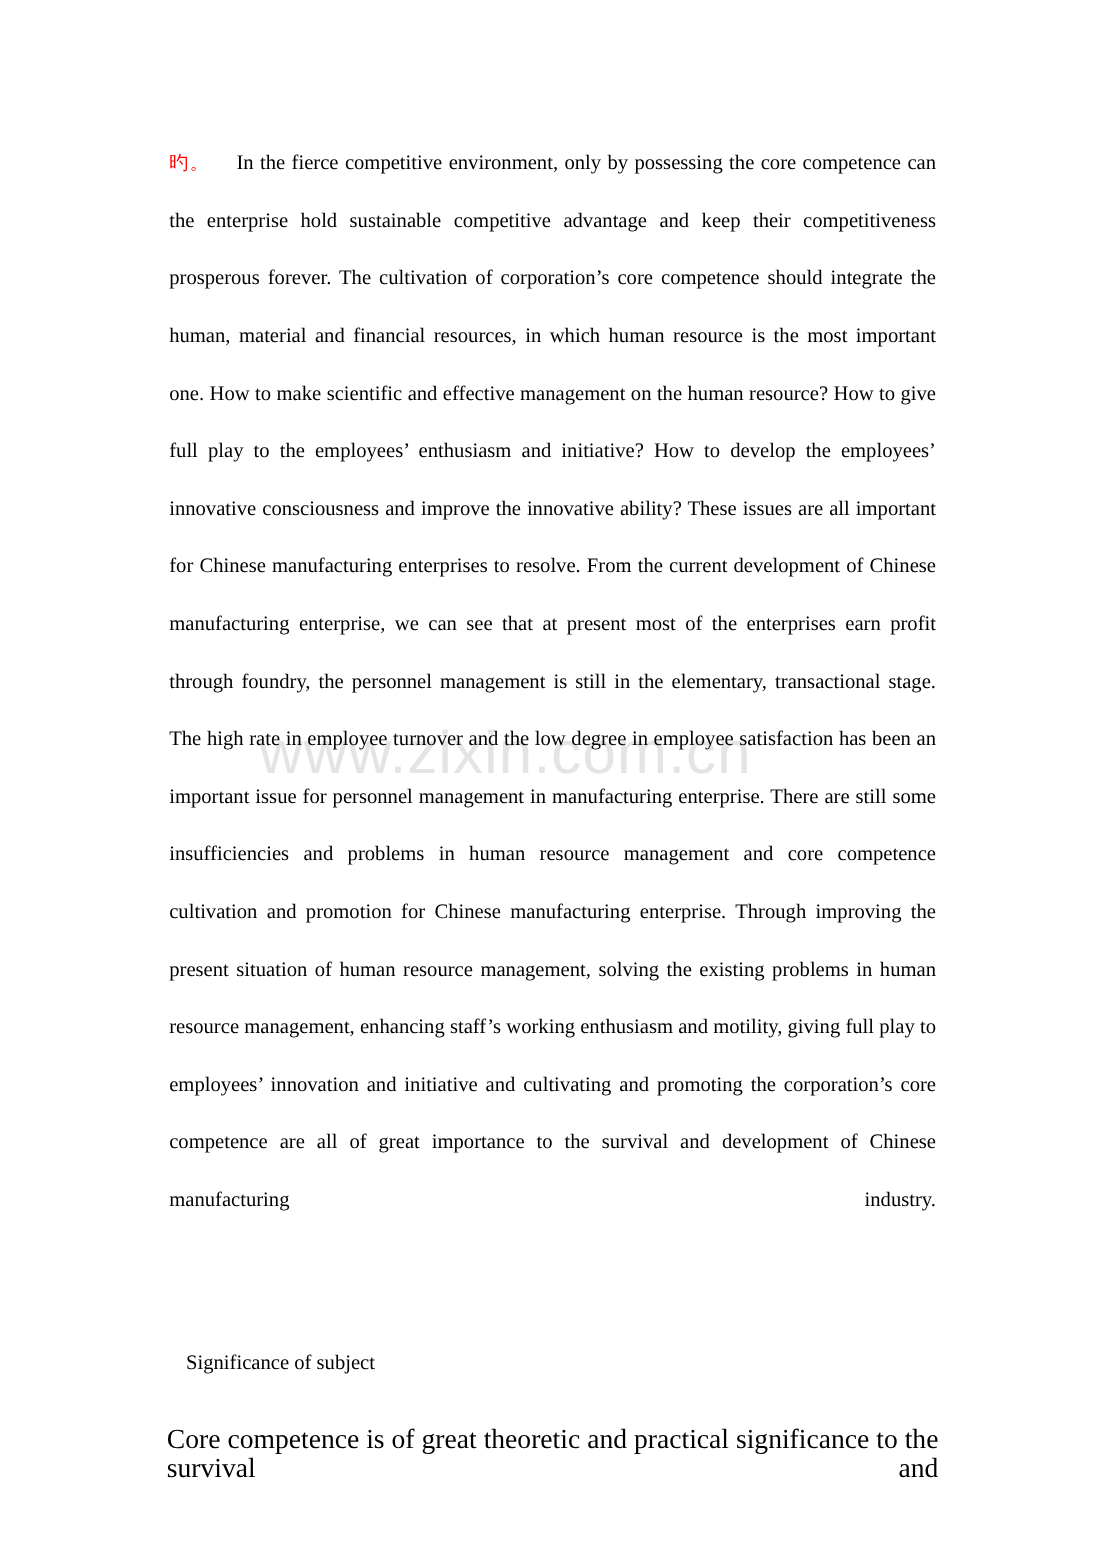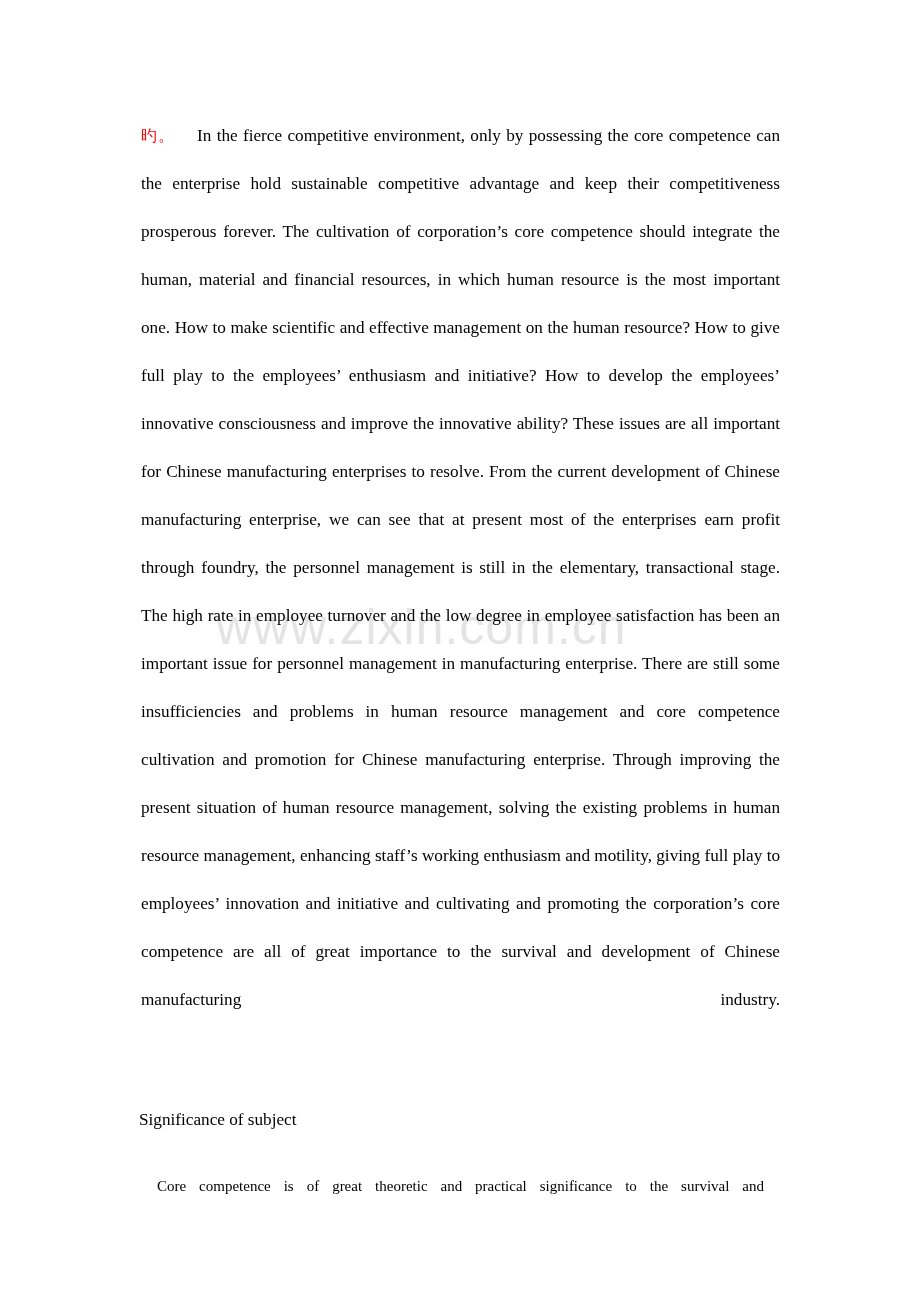--- a/index.html
+++ b/index.html
@@ -84,31 +84,31 @@
 
   .section-block {
     position: absolute;
     left: 139px;
     top: 1108px;
     width: 643px;
     z-index: 2;
   }
 
   .section-heading {
-    margin: 0;
+    margin: 16px;
     font-size: 17.2px;
     line-height: 24px;
     font-weight: normal;
     text-align: left;
   }
 
   .section-para {
-    margin: 18px;
+    margin: 0;
     padding-top: 24px;
-    font-size: 15px;
+    font-size: 23px;
     line-height: 24px;
     text-align: justify;
   }
   .section-para::after {
     content: "";
     display: inline-block;
     width: 100%;
   }
 </style>
 </head>

